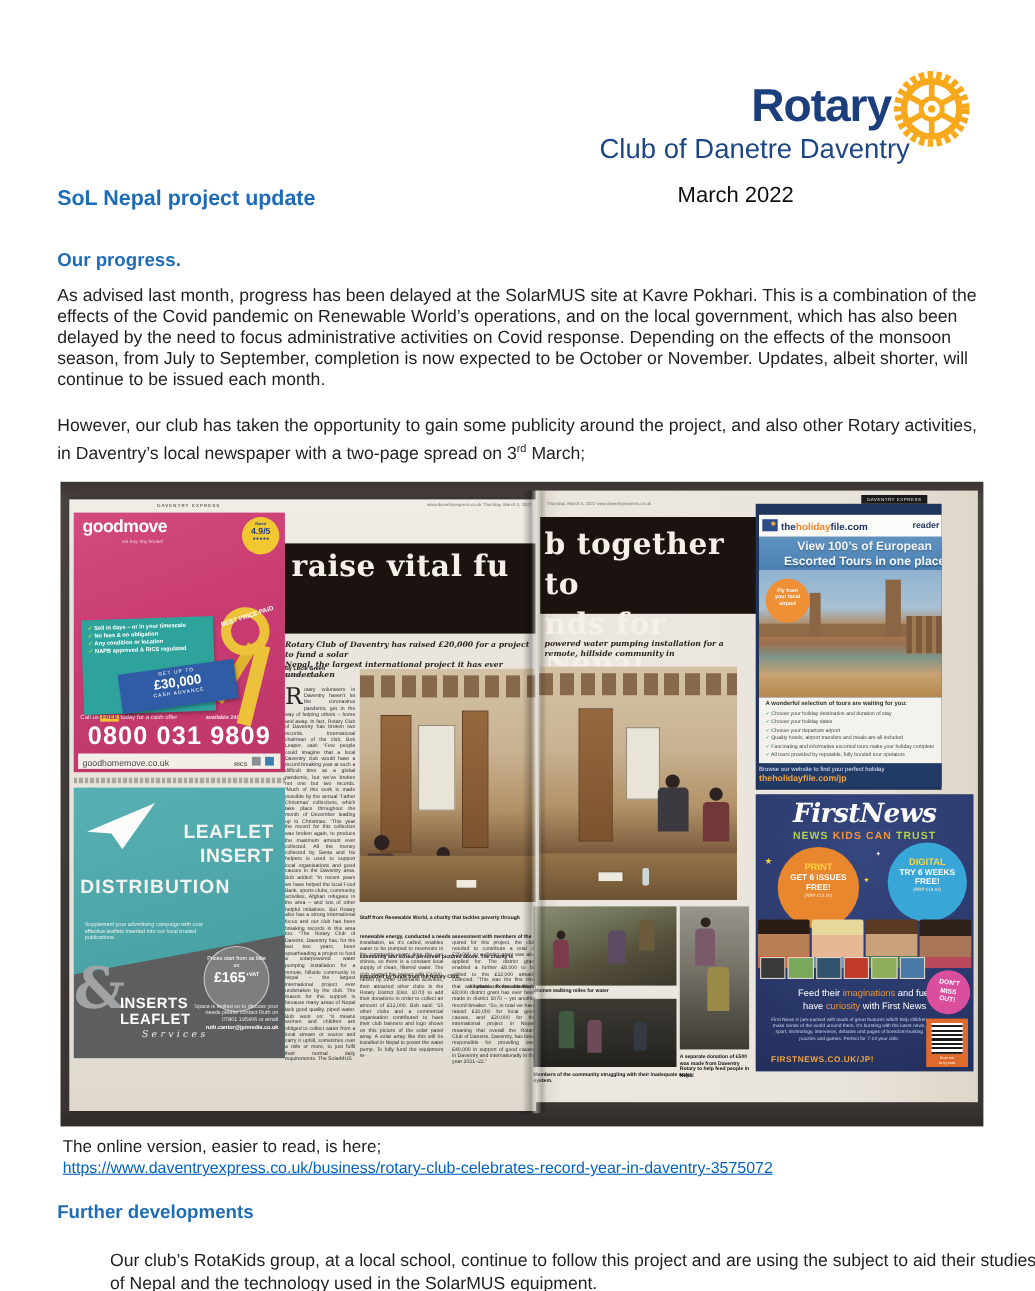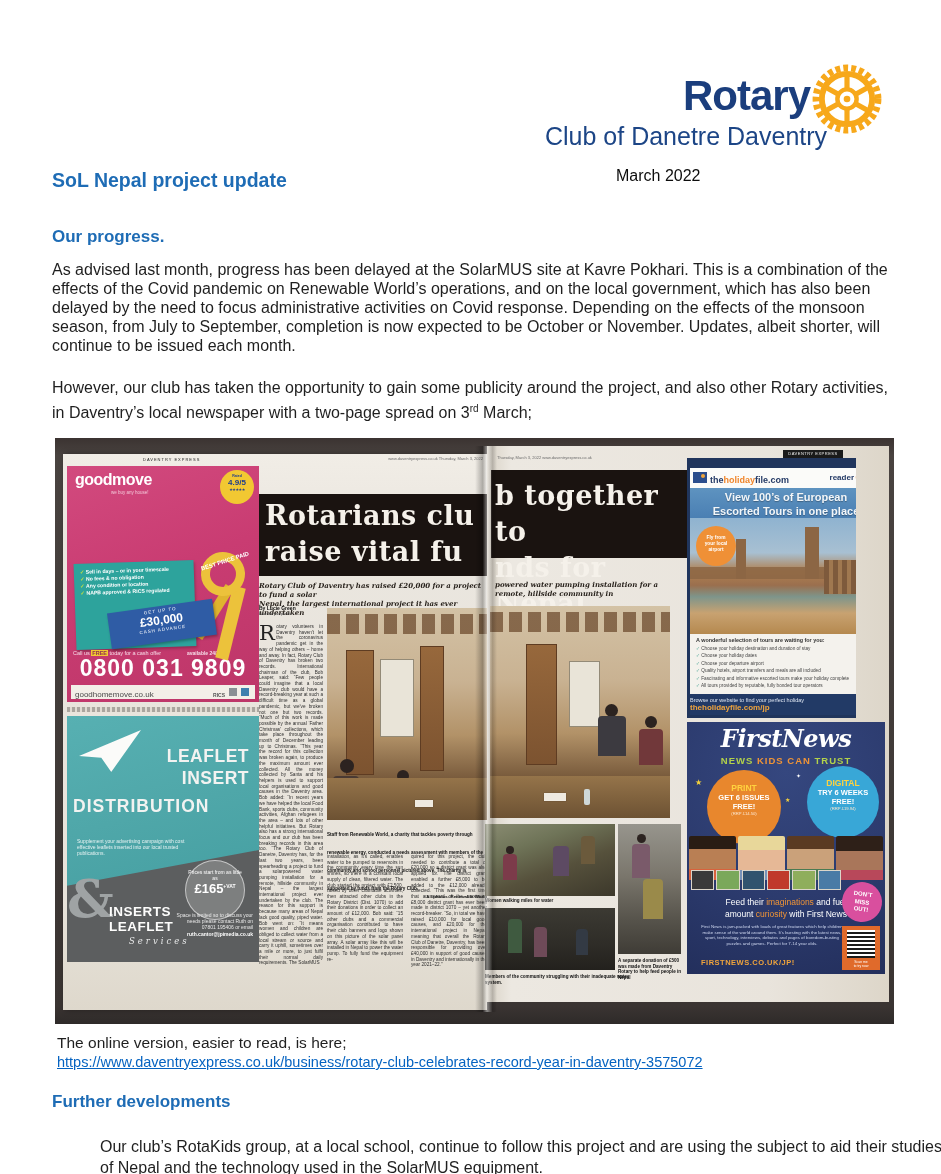--- a/index.html
+++ b/index.html
@@ -11,21 +11,21 @@
   .w{color:#fff;}
   .rt{text-align:right;}
   .ser{font-family:"DejaVu Serif","Liberation Serif",serif;}
   .jus{text-align:justify;}
 
   
   .rotary-brand{left:683px;top:72px;font-size:42px;font-weight:bold;color:#1b3e7d;letter-spacing:-1px;}
   .rotary-club{left:545px;top:122px;font-size:25px;color:#1c4586;}
   .rotary-wheel{left:810px;top:62px;width:74px;height:74px;}
   .doc-title{left:52px;top:169px;font-size:19.5px;font-weight:bold;color:#1e6cb5;}
-  .doc-date{left:616px;top:167px;font-size:16px;color:#0d0d0d;}
+  .doc-date{left:616px;top:167px;font-size:20px;color:#0d0d0d;}
   .h-blue{font-size:17px;font-weight:bold;color:#1e6cb5;}
   .doc-text{font-size:16px;line-height:19px;color:#1f1f1f;}
   .p1{left:52px;top:260px;width:852px;}
   .p2{left:52px;top:377px;width:852px;line-height:21px;}
   .online{left:57px;top:1034px;font-size:15.5px;color:#1f1f1f;}
   .doclink{left:57px;top:1054px;font-size:14.5px;color:#0563c1;text-decoration:underline;}
   .further{left:52px;top:1092px;}
   .p3{left:52px;top:1136px;width:852px;line-height:21px;margin-left:48px;}
   sup{font-size:10px;}
 
@@ -241,21 +241,20 @@
         <div class="a lf-amp">&amp;</div>
         <div class="a lf-brand">
           <div>INSERTS</div>
           <div>LEAFLET</div>
         </div>
         <div class="a lf-serv">Services</div>
         <div class="a lf-contact"><span>Space is limited so to discuss your needs please contact Ruth on 07801 195406 or email</span> <span class="b w">ruth.cantor@jpimedia.co.uk</span></div>
       </div>
 
       <div class="a hlL ser">
-        <div>Rotarians clu</div>
         <div>raise vital fu</div>
       </div>
       <div class="a stand ser" style="left:196px;top:127px;width:226px;">
         <div>Rotary Club of Daventry has raised £20,000 for a project to fund a solar</div>
         <div>Nepal, the largest international project it has ever undertaken</div>
       </div>
       <div class="a" style="left:196px;top:151px;">
         <div class="byline1">By Lucie Green</div>
         <div class="byline2">Daventry reporter</div>
       </div>
@@ -397,21 +396,21 @@
         <div class="a fn-covers">
           <div class="cov" style="background:#3a3a3a;"></div>
           <div class="cov" style="background:#7aa85a;"></div>
           <div class="cov" style="background:#31536e;"></div>
           <div class="cov" style="background:#c0392b;"></div>
           <div class="cov" style="background:#8fae5c;"></div>
           <div class="cov" style="background:#4a7ba6;"></div>
         </div>
         <div class="a fn-feed">
           <div><span>Feed their </span><span class="fn-orange">imaginations</span><span> and fuel</span></div>
-          <div><span>amount </span><span class="fn-orange">curiosity</span><span> with First News</span></div>
+          <div><span>have </span><span class="fn-orange">curiosity</span><span> with First News</span></div>
         </div>
         <div class="a fn-body">First News is jam-packed with loads of great features which help children make sense of the world around them. It’s bursting with the latest news, sport, technology, interviews, debates and pages of boredom-busting puzzles and games. Perfect for 7-14 year olds.</div>
         <div class="a fn-url">FIRSTNEWS.CO.UK/JP!</div>
         <div class="a fn-dont">
           <div>DON’T</div>
           <div>MISS</div>
           <div>OUT!</div>
         </div>
         <div class="a fn-qr">
           <div class="a qrpx"></div>

